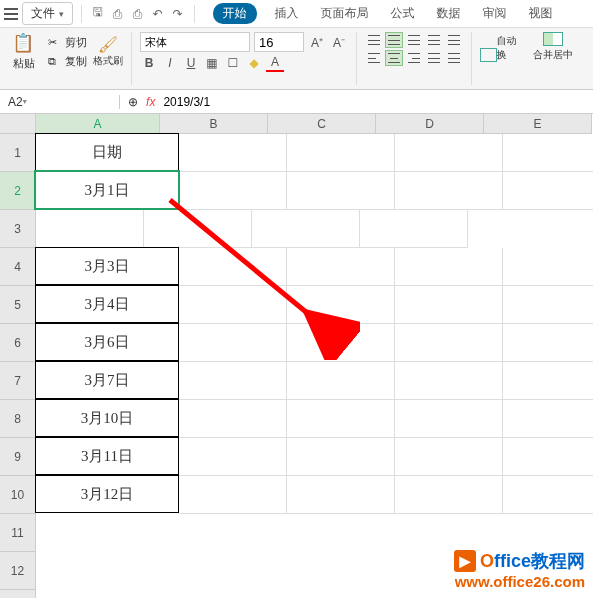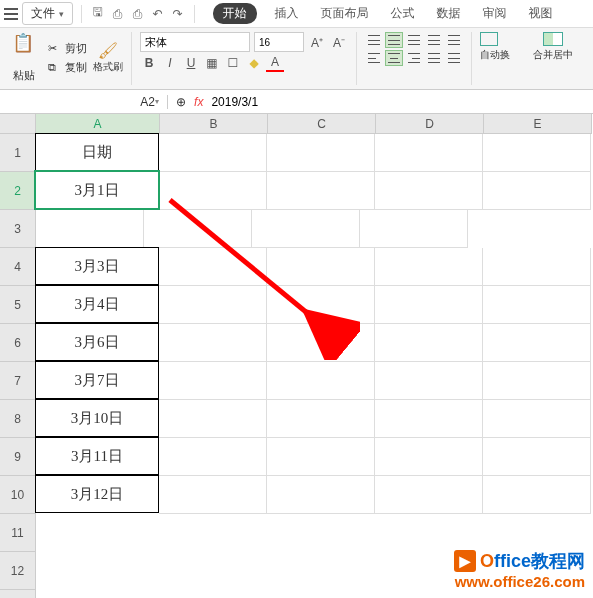--- a/index.html
+++ b/index.html
@@ -9,80 +9,80 @@
     .menubar { display: flex; align-items: center; height: 28px; background: #fff; border-bottom: 1px solid #ddd; padding: 0 4px; gap: 2px; }
     .menubar-left { display: flex; align-items: center; gap: 4px; }
     .hamburger { width: 14px; height: 12px; display: flex; flex-direction: column; justify-content: space-between; cursor: pointer; }
     .hamburger span { height: 2px; background: #555; }
     .file-btn { background: #fff; border: 1px solid #ccc; border-radius: 3px; padding: 2px 8px; cursor: pointer; display: flex; align-items: center; gap: 4px; }
     .file-btn::after { content: "▾"; font-size: 9px; color: #666; }
     .divider-v { width: 1px; height: 18px; background: #ddd; margin: 0 4px; }
     .qat-icon { width: 16px; height: 16px; display: flex; align-items: center; justify-content: center; color: #666; cursor: pointer; }
     .tabs { display: flex; gap: 14px; margin-left: 12px; align-items: center; }
     .tab { cursor: pointer; color: #555; padding: 2px 4px; }
-    .tab.active { background: #404040; color: #fff; border-radius: 10px; padding: 2px 10px; }
+    .tab.active { background: #0369a1; color: #fff; border-radius: 10px; padding: 2px 10px; }
     
     
     .ribbon { display: flex; height: 62px; background: #f5f5f5; border-bottom: 1px solid #ccc; padding: 4px 6px; gap: 8px; }
     .ribbon-group { display: flex; flex-direction: column; gap: 2px; border-right: 1px solid #ddd; padding-right: 8px; }
     .ribbon-group.no-border { border-right: none; }
     .ribbon-row { display: flex; align-items: center; gap: 4px; }
     .paste-block { display: flex; flex-direction: column; align-items: center; justify-content: center; width: 36px; cursor: pointer; }
     .paste-icon { font-size: 18px; color: #f0a030; }
-    .paste-label { font-size: 11px; margin-top: 14px; }
+    .paste-label { font-size: 11px; margin-top: 2px; }
     .clip-btns { display: flex; flex-direction: column; gap: 2px; }
     .clip-btn { display: flex; align-items: center; gap: 3px; font-size: 11px; cursor: pointer; padding: 1px 2px; }
     .clip-btn-icon { width: 14px; display: inline-block; }
     .fmt-brush { display: flex; flex-direction: column; align-items: center; cursor: pointer; width: 30px; }
     .fmt-brush-icon { font-size: 16px; color: #d09030; }
     .fmt-brush-label { font-size: 10px; }
     .font-row { display: flex; align-items: center; gap: 4px; }
     .font-select { width: 110px; height: 20px; border: 1px solid #ccc; font-size: 11px; padding: 0 4px; }
-    .size-select { width: 50px; height: 20px; border: 1px solid #ccc; font-size: 10px; padding: 0 4px; }
+    .size-select { width: 50px; height: 20px; border: 1px solid #ccc; font-size: 13px; padding: 0 4px; }
     .font-btns { display: flex; gap: 3px; align-items: center; }
     .fbtn { width: 18px; height: 18px; display: flex; align-items: center; justify-content: center; cursor: pointer; font-size: 12px; color: #555; }
     .fbtn.bold { font-weight: bold; }
     .fbtn.italic { font-style: italic; }
     .fbtn.underline { text-decoration: underline; }
     .align-group { display: flex; flex-direction: column; gap: 2px; }
     .align-row { display: flex; gap: 2px; }
     .abtn { width: 18px; height: 16px; cursor: pointer; display: flex; align-items: center; justify-content: center; }
     .abtn.sel { background: #d5e8d0; border: 1px solid #8bc48b; }
     .align-lines { width: 12px; height: 10px; display: flex; flex-direction: column; justify-content: space-between; }
     .align-lines span { height: 1px; background: #555; }
-    .wrap-block { display: flex; flex-direction: column; align-items: flex-start; width: 44px; cursor: pointer; }
+    .wrap-block { display: flex; flex-direction: row; align-items: flex-end; width: 44px; cursor: pointer; }
     .merge-block { display: flex; flex-direction: column; align-items: center; width: 50px; cursor: pointer; }
     .merge-icon { width: 20px; height: 14px; border: 1px solid #4a9; background: linear-gradient(to right, #c5e8c5 50%, #fff 50%); }
     .wrap-icon { width: 18px; height: 14px; border: 1px solid #4a9; }
     .tiny-label { font-size: 10px; margin-top: 2px; }
     
     
     .formula-bar { display: flex; align-items: center; height: 24px; border-bottom: 1px solid #ccc; background: #fff; }
-    .name-box { width: 120px; border-right: 1px solid #ccc; padding: 0 8px; display: flex; align-items: center; justify-content: flex-end; margin-left: 48px; }
+    .name-box { width: 120px; border-right: 1px solid #ccc; padding: 0 8px; display: flex; align-items: center; justify-content: flex-start; }
     .name-box::after { content: "▾"; font-size: 8px; color: #888; }
     .fx-area { display: flex; align-items: center; gap: 8px; padding: 0 8px; flex: 1; }
     .fx-icon { font-style: italic; color: #ef4444; cursor: pointer; }
     .fx-input { border: none; outline: none; font-size: 12px; width: 100%; }
     
     
     .sheet { display: flex; }
     .corner { width: 36px; height: 20px; background: #e8e8e8; border-right: 1px solid #ccc; border-bottom: 1px solid #ccc; }
     .col-headers { display: flex; }
     .col-h { height: 20px; background: #e8e8e8; border-right: 1px solid #ccc; border-bottom: 1px solid #ccc; display: flex; align-items: center; justify-content: center; color: #555; }
     .col-h.w1 { width: 124px; }
     .col-h.wn { width: 108px; }
     .col-h.active { background: #d5e8d5; color: #21a366; }
     .sheet-body { display: flex; }
     .row-headers { display: flex; flex-direction: column; }
     .row-h { width: 36px; height: 38px; background: #e8e8e8; border-right: 1px solid #ccc; border-bottom: 1px solid #ccc; display: flex; align-items: center; justify-content: center; color: #555; }
     .row-h.active { background: #d5e8d5; color: #21a366; }
     .cells { position: relative; }
     .cell-row { display: flex; }
     .cell { height: 38px; border-right: 1px solid #ddd; border-bottom: 1px solid #ddd; display: flex; align-items: center; justify-content: center; font-size: 15px; font-family: "SimSun", serif; }
-    .cell.w1 { width: 124px; }
+    .cell.w1 { width: 144px; }
     .cell.wn { width: 108px; }
     .cell.data { border: 1px solid #000; margin: -1px 0 0 -1px; }
     .cell.selected { outline: 2px solid #21a366; outline-offset: -1px; position: relative; z-index: 2; }
     
     
     .arrow { position: absolute; top: 190px; left: 160px; z-index: 10; pointer-events: none; }
     
     
     .watermark { position: absolute; right: 8px; bottom: 8px; text-align: right; z-index: 20; }
     .wm-logo { display: flex; align-items: center; gap: 4px; justify-content: flex-end; }

